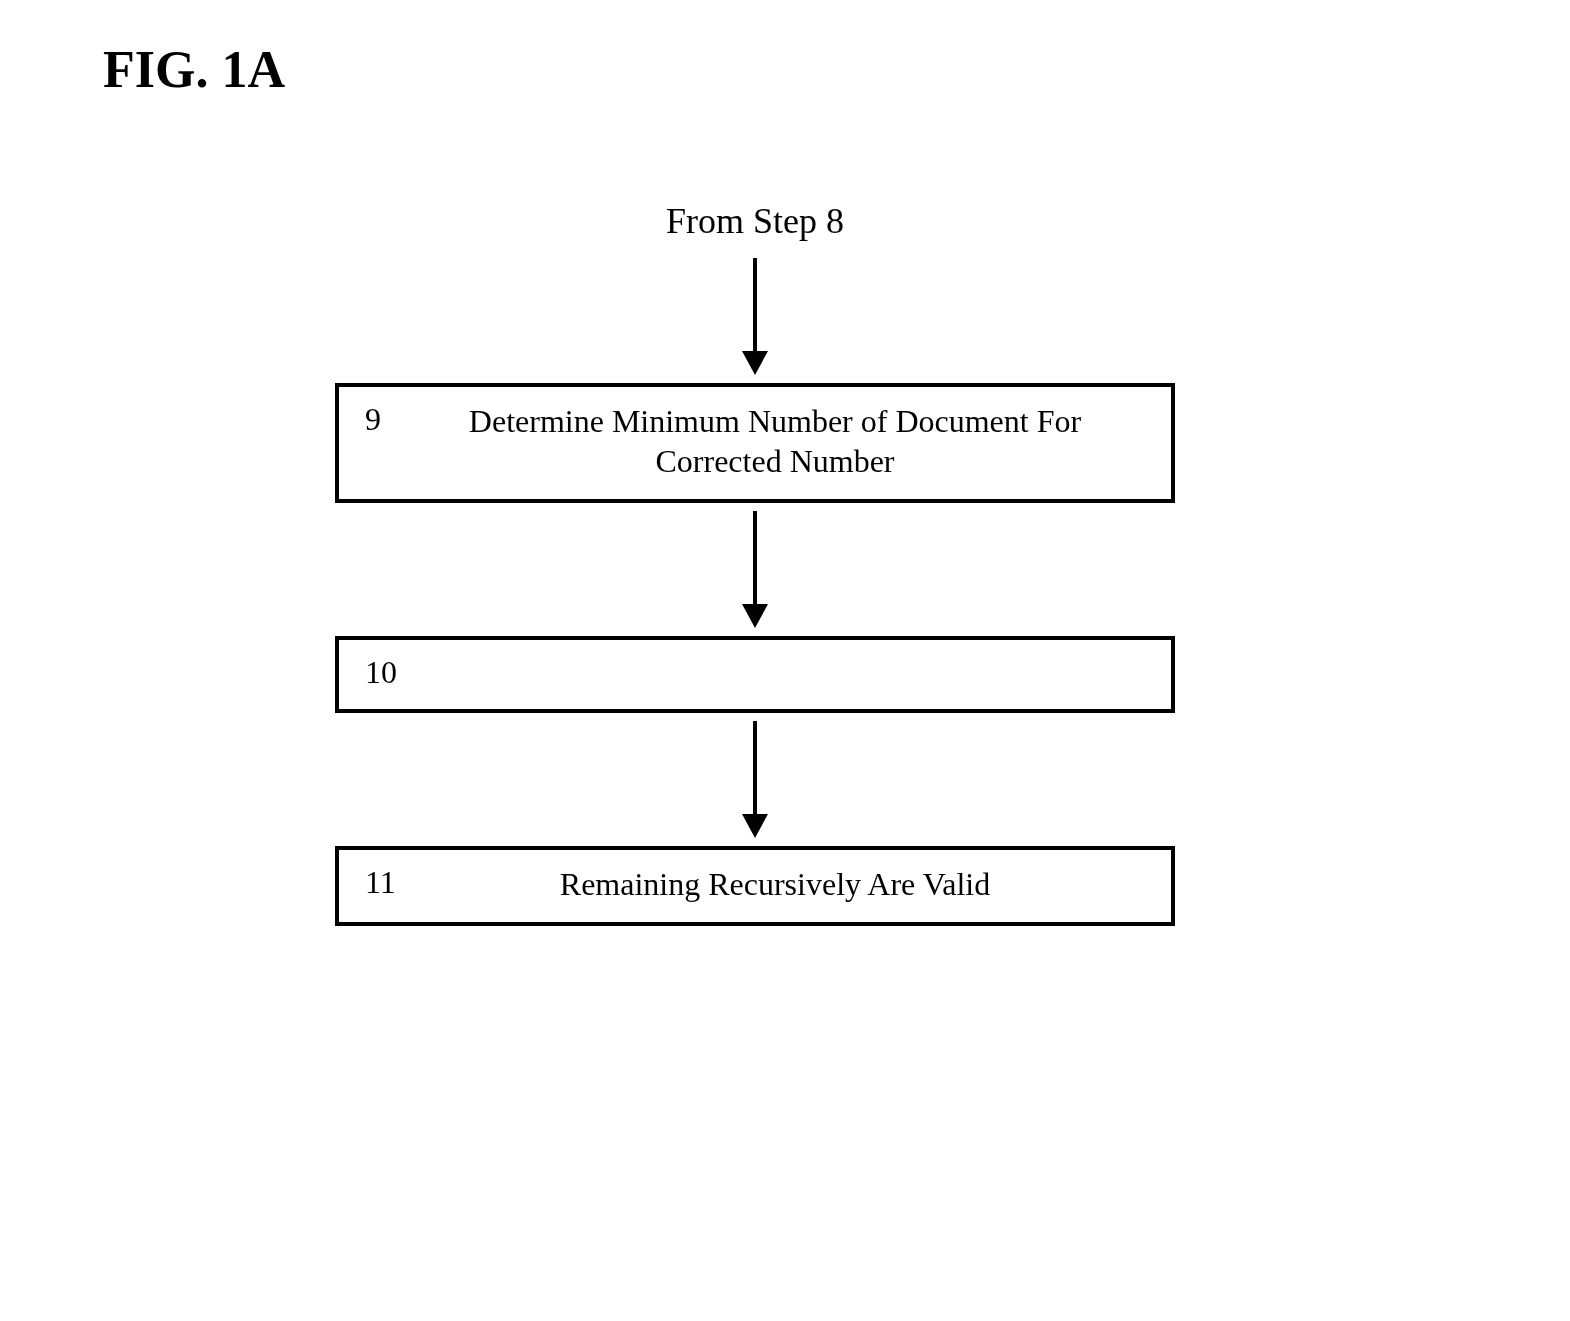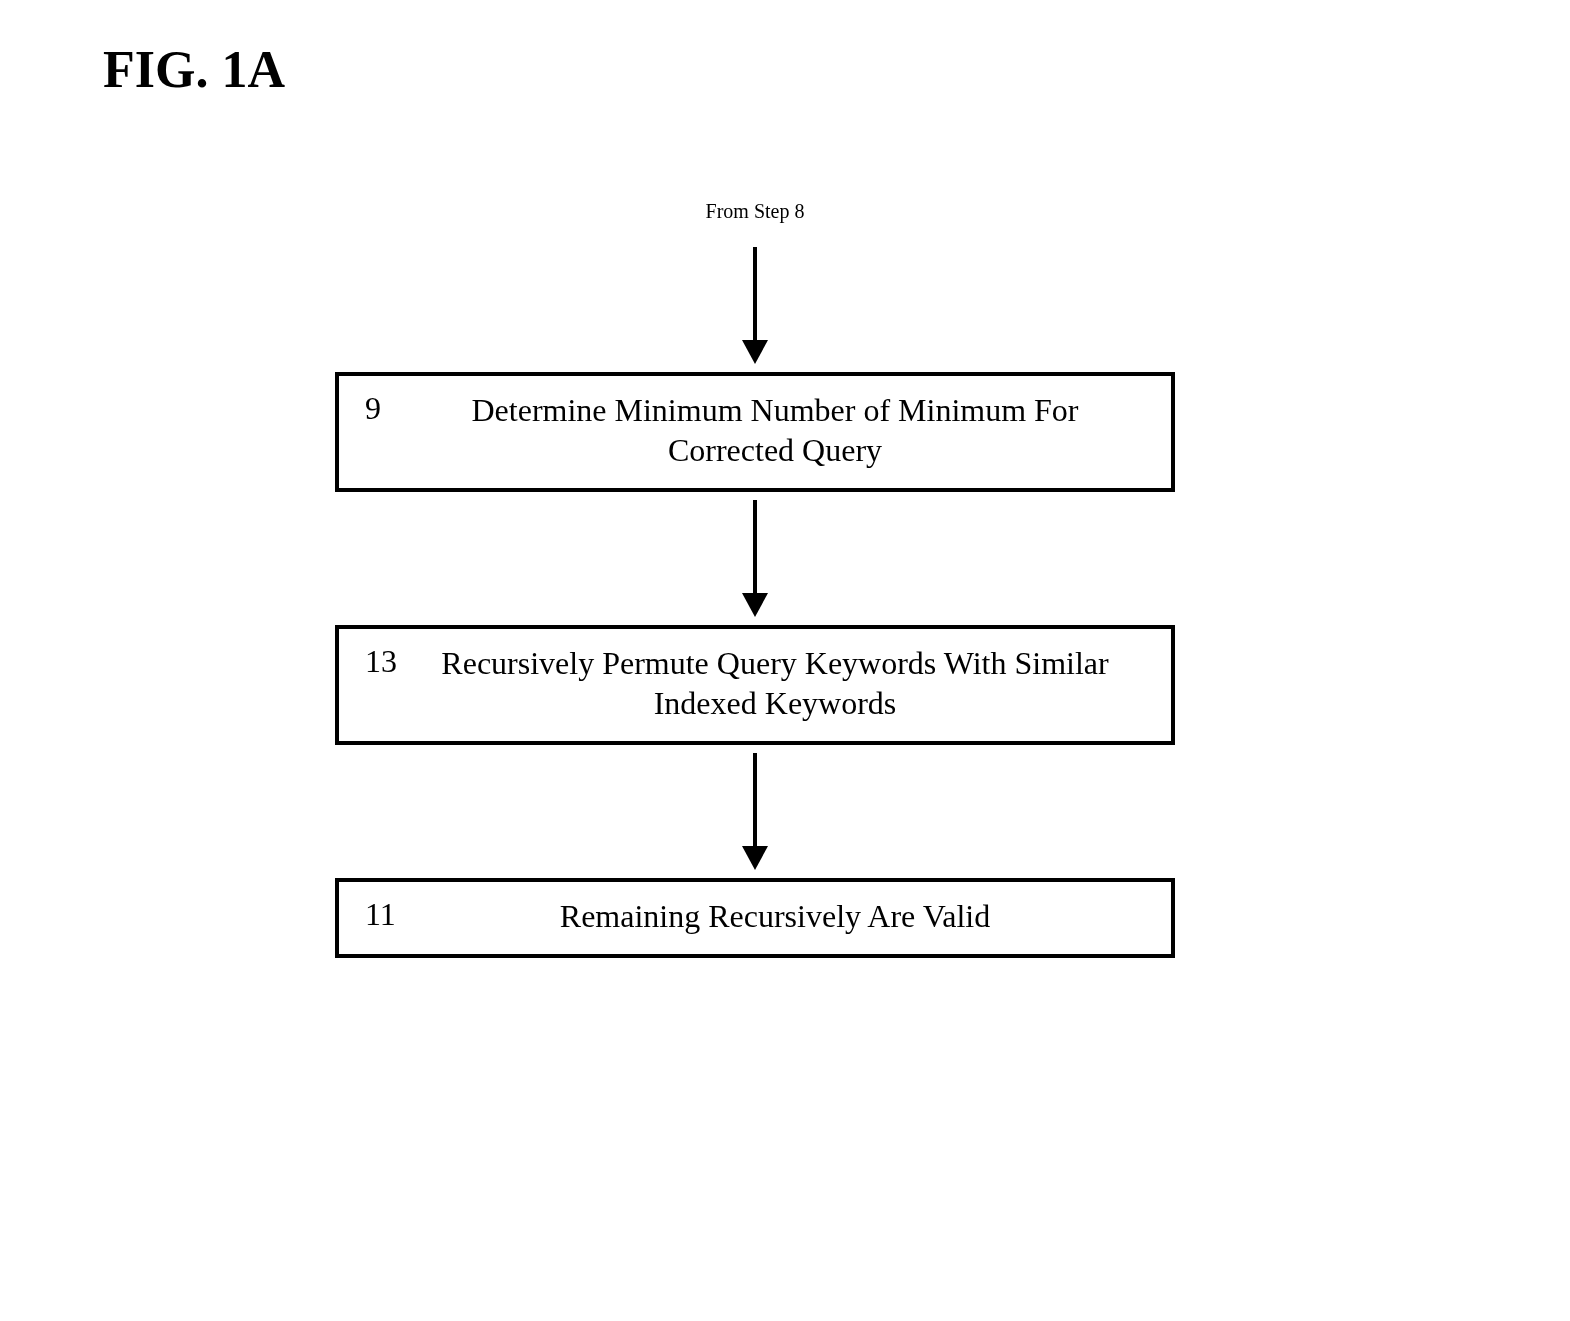--- a/index.html
+++ b/index.html
@@ -26,23 +26,23 @@
     .diagram-container {
       position: absolute;
       top: 200px;
       left: 335px;
       width: 840px;
       display: flex;
       flex-direction: column;
       align-items: center;
     }
     .entry-label {
-      font-size: 20px;
+      font-size: 36px;
       text-align: center;
-      margin-bottom: 16px;
+      margin-bottom: 8px;
     }
     .arrow {
       display: flex;
       flex-direction: column;
       align-items: center;
       margin: 8px 0 8px 0;
     }
     .arrow-line {
       width: 4px;
       height: 95px;
@@ -87,31 +87,30 @@
 
   <div class="entry-label">From Step 8</div>
 
   <div class="arrow">
     <div class="arrow-line"></div>
     <div class="arrow-head"></div>
   </div>
 
   <div class="flow-box">
     <div class="box-number">9</div>
-    <div class="box-text">Determine Minimum Number of Minimum For Corrected Query</div>
+    <div class="box-text">Determine Minimum Number of Document For Corrected Number</div>
   </div>
 
   <div class="arrow">
     <div class="arrow-line"></div>
     <div class="arrow-head"></div>
   </div>
 
   <div class="flow-box">
-    <div class="box-number">13</div>
-    <div class="box-text">Recursively Permute Query Keywords With Similar Indexed Keywords</div>
+    <div class="box-number">10</div>
   </div>
 
   <div class="arrow">
     <div class="arrow-line"></div>
     <div class="arrow-head"></div>
   </div>
 
   <div class="flow-box">
     <div class="box-number">11</div>
     <div class="box-text">Remaining Recursively Are Valid</div>

